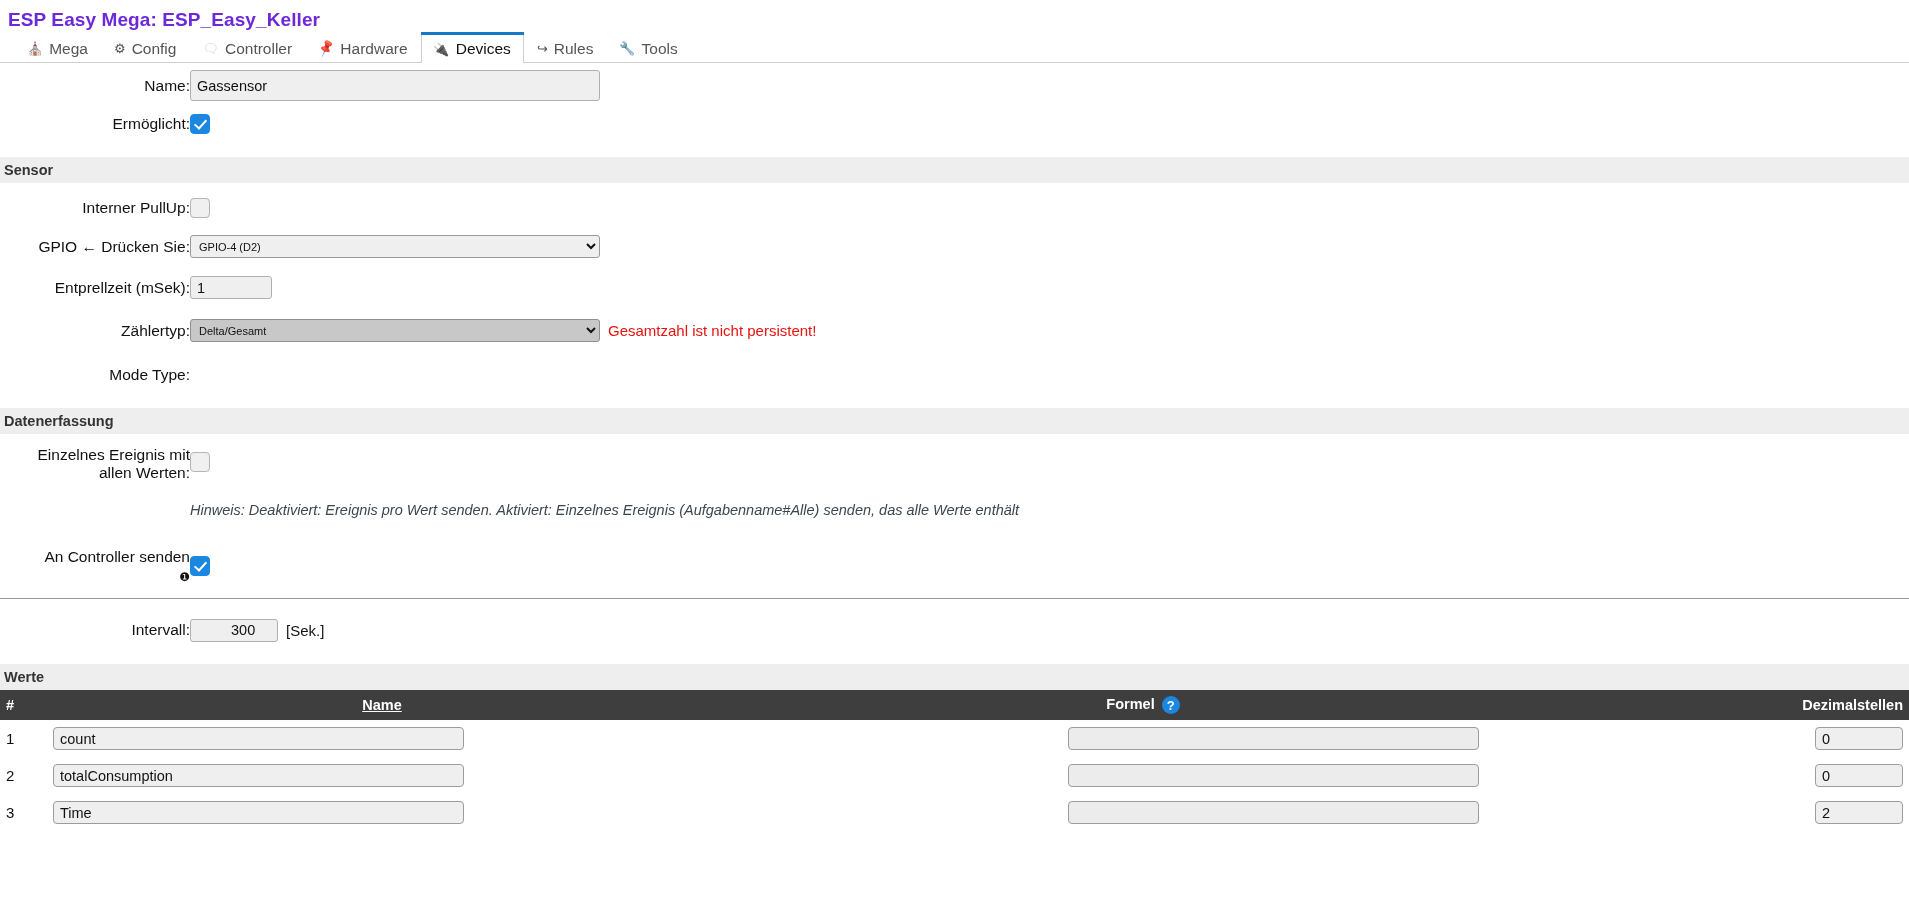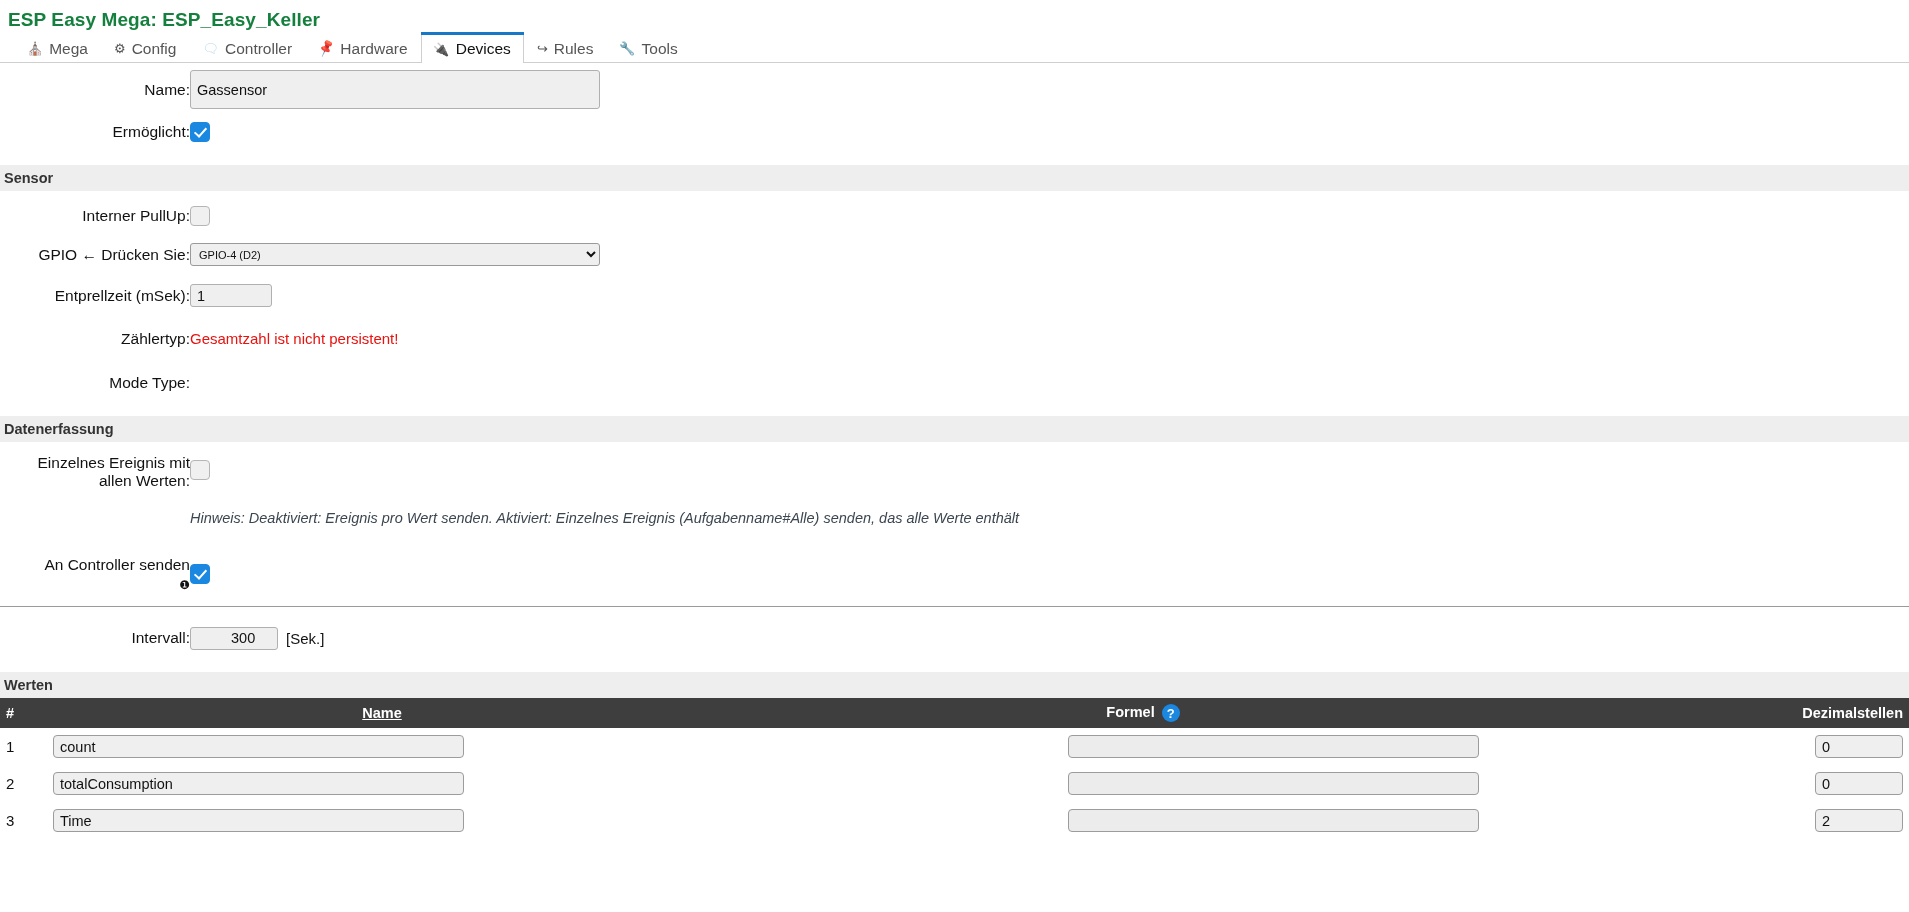--- a/index.html
+++ b/index.html
@@ -13,21 +13,21 @@
     height: 912px;
     overflow: hidden;
     font-size: 15.5px;
     color: #111111;
   }
 
   
   .page-title {
     font-size: 19px;
     font-weight: bold;
-    color: #15803d;
+    color: #6d28d9;
     padding: 9px 0 4px 8px;
     letter-spacing: .1px;
   }
 
   
   .tabbar {
     position: relative;
     height: 28px;
     padding-left: 14px;
     border-bottom: 1px solid #cfcfcf;
@@ -97,21 +97,21 @@
     font-weight: bold;
     font-size: 14.5px;
     color: #333;
     padding: 5px 0 5px 4px;
     width: 100%;
   }
 
   
   input.text {
     width: 410px;
-    height: 39px;
+    height: 31px;
     font-size: 14.5px;
     font-family: "Liberation Sans", sans-serif;
     padding: 1px 6px;
     border: 1px solid #b0b0b0;
     border-radius: 3px;
     background: #efefef;
     color: #111;
   }
   select.sel {
     width: 410px;
@@ -333,20 +333,23 @@
   <div class="lbl">Entprellzeit (mSek):</div>
   <div class="fieldwrap">
     <input class="num" type="number" value="1" style="">
   </div>
 </div>
 
 <div style="height:12px"></div>
 <div class="row">
   <div class="lbl">Zählertyp:</div>
   <div class="fieldwrap">
+    <select class="sel grey">
+      <option>Delta/Gesamt</option>
+    </select>
     <span class="warn">Gesamtzahl ist nicht persistent!</span>
   </div>
 </div>
 
 <div style="height:13px"></div>
 <div class="row">
   <div class="lbl">Mode Type:</div>
 </div>
 
 <div class="spacer-m"></div>
@@ -383,21 +386,21 @@
 <div style="height:16px"></div>
 <div class="row">
   <div class="lbl">Intervall:</div>
   <div class="fieldwrap">
     <input class="num small" type="number" value="300" style="">
     <span class="unit">[Sek.]</span>
   </div>
 </div>
 
 <div class="spacer-m"></div>
-<div class="sechead">Werten</div>
+<div class="sechead">Werte</div>
 
 <table class="vals">
   <thead>
     <tr>
       <th class="c-idx">#</th>
       <th class="c-name">Name</th>
       <th class="c-form">
         <span>Formel</span><span class="helpbadge">?</span>
       </th>
       <th class="c-dec">Dezimalstellen</th>

